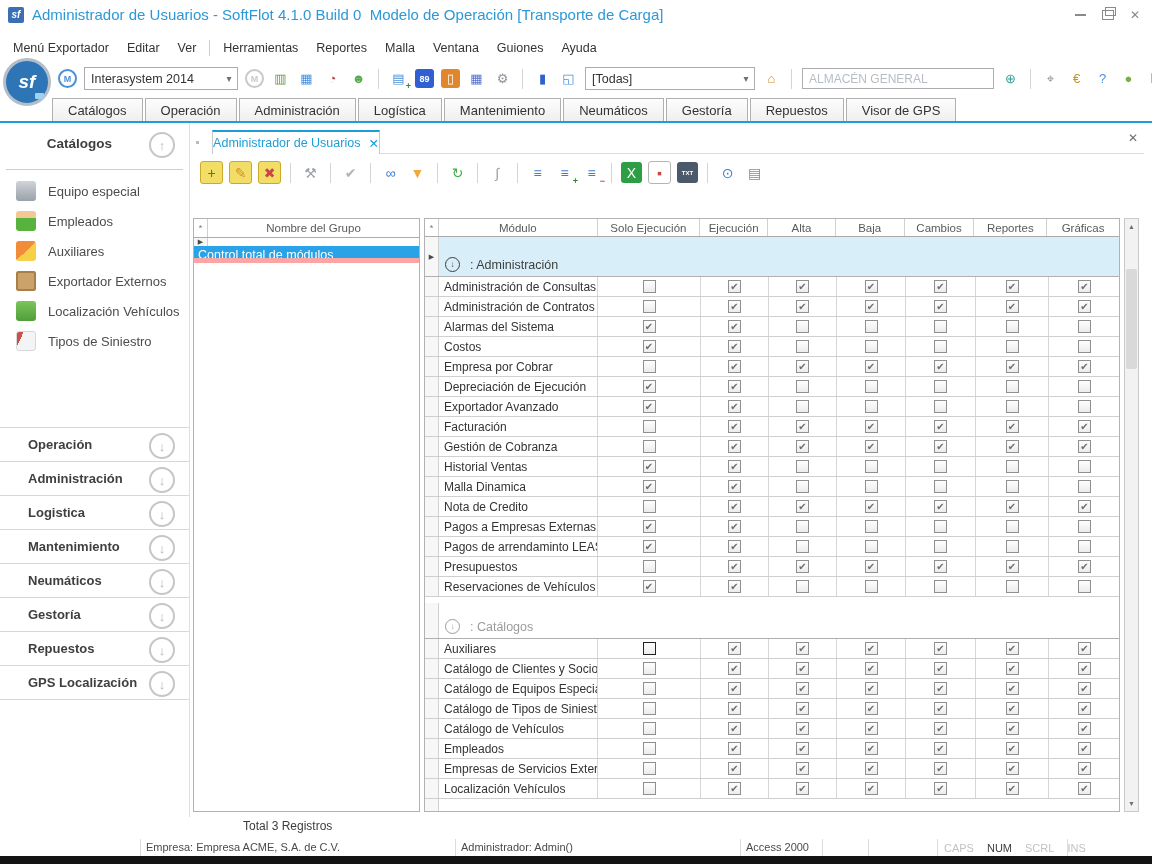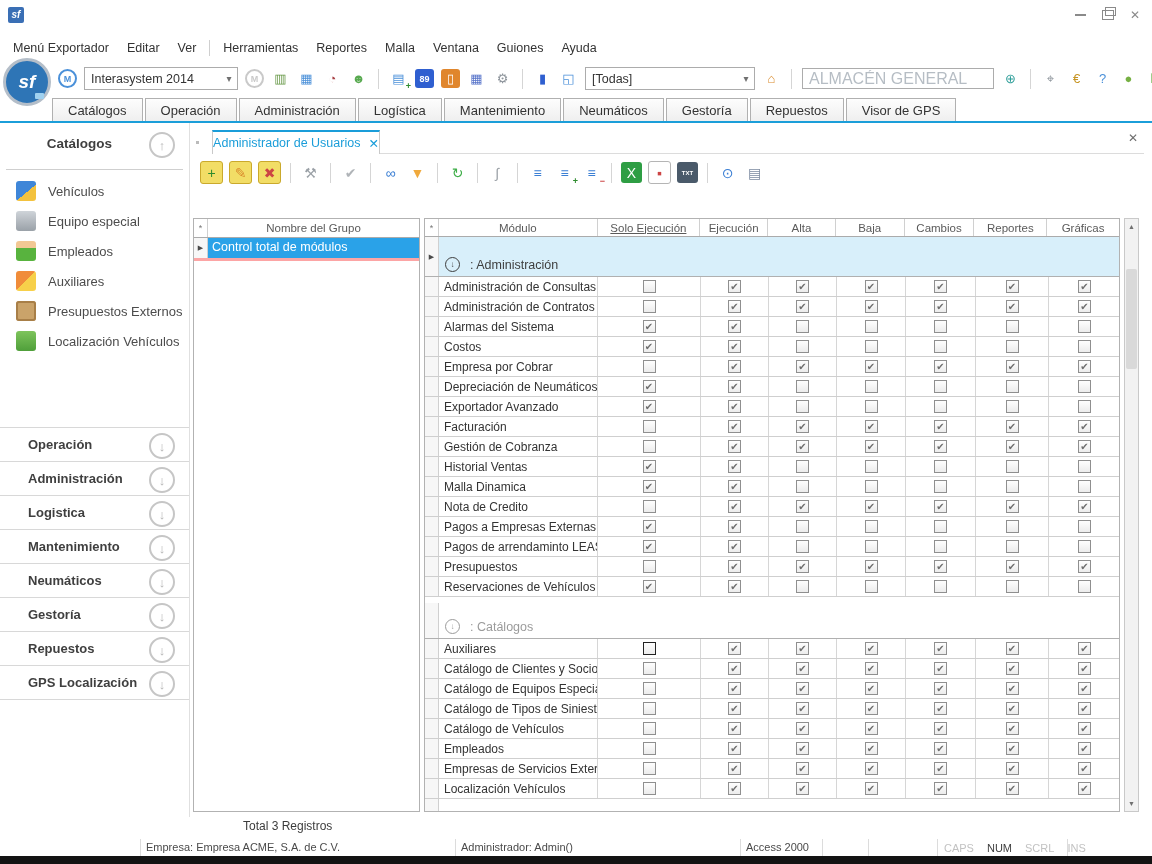--- a/index.html
+++ b/index.html
@@ -31,21 +31,21 @@
   .ti.circle{width:15px;height:15px;border:2px solid currentColor;border-radius:50%;font-size:9px;font-weight:bold;}
   .ti .badge{position:absolute;right:-3px;bottom:-3px;font-size:9px;font-weight:bold;background:transparent;}
   .ti.small-text{font-size:8px;font-weight:bold;letter-spacing:0;}
   .vsep{width:1px;height:20px;background:#d5d5d5;margin:0 3px;flex:none;}
   .combo{height:21px;border:1px solid #acacac;display:inline-flex;align-items:center;background:#fff;flex:none;}
   .combo .combo-text{padding:0 6px;font-size:12.5px;color:#333;flex:1;white-space:nowrap;overflow:hidden;}
   .combo .combo-arrow{width:16px;text-align:center;color:#707070;font-size:10px;}
   #company-combo{width:152px;}
   #todas-combo{width:168px;}
   #warehouse-input{width:178px;height:19px;border:1px solid #acacac;font-family:"Liberation Sans",sans-serif;
-                   font-size:16px;color:#b6bdc4;padding:0 6px;flex:none;}
+                   font-size:12px;color:#b6bdc4;padding:0 6px;flex:none;}
   .icon-group{display:inline-flex;align-items:center;gap:7px;flex:none;}
   
   #module-tabs{position:absolute;top:98px;left:52px;height:23px;display:flex;gap:2px;}
   .mtab{height:23px;padding:0 15px;font-size:13px;color:#333;background:linear-gradient(#fdfdfd,#efefef);
         border:1px solid #b0b0b0;border-bottom:none;display:flex;align-items:center;box-sizing:border-box;}
   #blue-line{position:absolute;top:121px;left:0;right:0;height:2px;background:#1b9ed9;}
   
   #sidebar{position:absolute;top:123px;left:0;width:190px;height:694px;background:#fff;border-right:1px solid #e0e0e0;box-sizing:border-box;}
   #sidebar-header{position:relative;height:46px;}
   #sidebar-title{text-align:center;font-size:13.5px;font-weight:bold;color:#3f3f3f;line-height:42px;padding-right:30px;}
@@ -81,21 +81,21 @@
   #subtabs{position:absolute;left:10px;top:62px;height:29px;display:flex;align-items:flex-end;gap:2px;}
   .subtab{height:23px;padding:0 13px;background:#f0f0f0;border:1px solid #c8c8c8;color:#4c4c4c;font-size:12.5px;
           display:flex;align-items:center;box-sizing:border-box;}
   .subtab.active{height:28px;background:#fff;border-top:2px solid #1a9dd9;border-bottom:none;color:#1a9dd9;}
   
   #grid-wrap{position:absolute;left:3px;top:95px;width:946px;height:594px;}
   #left-grid{position:absolute;left:0;top:0;width:227px;height:594px;border:1px solid #b2b2b2;box-sizing:border-box;background:#fff;}
   .g-header{display:flex;height:18px;border-bottom:1px solid #ababab;background:#fff;}
   .g-header .star-cell{width:14px;border-right:1px solid #d0d0d0;font-size:9px;color:#777;display:flex;align-items:center;justify-content:center;flex:none;box-sizing:border-box;}
   .g-header .hcell{font-size:11.5px;color:#5a5a5a;display:flex;align-items:center;justify-content:center;box-sizing:border-box;}
-  #left-grid-row{display:flex;height:20px;border-bottom:3px solid #fca5a5;}
+  #left-grid-row{display:flex;height:20px;border-bottom:5px solid #fca5a5;flex-direction:column;}
   .ind-cell{width:14px;background:#f7f7f7;border-right:1px solid #d0d0d0;display:flex;align-items:center;justify-content:center;
             font-size:7px;color:#4a4a4a;flex:none;box-sizing:border-box;}
   #left-grid-row .name-cell{flex:1;background:#2aa2e8;color:#fff;font-size:12.5px;line-height:19px;padding-left:4px;white-space:nowrap;overflow:hidden;}
   #right-grid{position:absolute;left:231px;top:0;width:696px;height:594px;border:1px solid #b2b2b2;box-sizing:border-box;background:#fff;overflow:hidden;}
   .prow{display:flex;box-sizing:border-box;}
   .pcell{box-sizing:border-box;border-right:1px solid #d6d6d6;display:flex;align-items:center;justify-content:center;flex:none;}
   .mod-cell{justify-content:flex-start;padding-left:5px;font-size:12px;color:#333;white-space:nowrap;overflow:hidden;}
   .data-row{height:20px;border-bottom:1px solid #cfcfcf;}
   .group-row{border-bottom:1px solid #b0b0b0;}
   .group-content{flex:1;display:flex;align-items:flex-end;padding:0 0 4px 6px;box-sizing:border-box;}
@@ -119,20 +119,21 @@
   .sb-ind.active{color:#3f3f3f;}
   #blackbar{position:absolute;left:0;right:0;top:856px;height:8px;background:#131313;}
 </style>
 </head>
 <body>
 
 <div id="app">
 
   <div id="titlebar">
     <div id="app-icon">sf</div>
+    <div id="title-text">Administrador de Usuarios - SoftFlot 4.1.0 Build 0  Modelo de Operación [Transporte de Carga]</div>
     <div id="win-controls">
       <span id="win-min"></span>
       <span id="win-restore"></span>
       <span id="win-close">✕</span>
     </div>
   </div>
 
   <div id="menubar">
       <span class="menu-item">Menú Exportador</span>
       <span class="menu-item">Editar</span>
@@ -217,42 +218,42 @@
   <div id="blue-line"></div>
 
   <div id="sidebar">
     <div id="sidebar-header">
       <div id="sidebar-title">Catálogos</div>
       <div class="circle-btn">↑</div>
     </div>
     <div id="sidebar-hr"></div>
     <div id="sidebar-items">
         <div class="side-item">
-          <span class="side-icon truck-icon"></span>
-          <span class="side-label">Vehículos</span>
-        </div>
-        <div class="side-item">
           <span class="side-icon tank-icon"></span>
           <span class="side-label">Equipo especial</span>
         </div>
         <div class="side-item">
           <span class="side-icon employee-icon"></span>
           <span class="side-label">Empleados</span>
         </div>
         <div class="side-item">
           <span class="side-icon folders-icon"></span>
           <span class="side-label">Auxiliares</span>
         </div>
         <div class="side-item">
           <span class="side-icon crate-icon"></span>
-          <span class="side-label">Presupuestos Externos</span>
+          <span class="side-label">Exportador Externos</span>
         </div>
         <div class="side-item">
           <span class="side-icon network-icon"></span>
           <span class="side-label">Localización Vehículos</span>
+        </div>
+        <div class="side-item">
+          <span class="side-icon injury-icon"></span>
+          <span class="side-label">Tipos de Siniestro</span>
         </div>
       </div>
     <div id="sidebar-sections">
         <div class="side-section">
           <div class="sec-label">Operación</div>
           <div class="circle-btn">↓</div>
         </div>
         <div class="side-section">
           <div class="sec-label">Administración</div>
           <div class="circle-btn">↓</div>
@@ -328,21 +329,21 @@
         </div>
         <div id="left-grid-row">
           <div class="ind-cell">▶</div>
           <div class="name-cell">Control total de módulos</div>
         </div>
       </div>
       <div id="right-grid">
           <div class="prow g-header">
             <div class="star-cell" style="width: 14px;">*</div>
             <div class="hcell" style="width: 159px; border-right: 1px solid rgb(208, 208, 208);">Módulo</div>
-            <div class="hcell" style="width: 103px; border-right: 1px solid rgb(208, 208, 208); text-decoration: underline;">Solo Ejecución</div>
+            <div class="hcell" style="width: 103px; border-right: 1px solid rgb(208, 208, 208);">Solo Ejecución</div>
             <div class="hcell" style="width: 68px; border-right: 1px solid rgb(208, 208, 208);">Ejecución</div>
             <div class="hcell" style="width: 68px; border-right: 1px solid rgb(208, 208, 208);">Alta</div>
             <div class="hcell" style="width: 69px; border-right: 1px solid rgb(208, 208, 208);">Baja</div>
             <div class="hcell" style="width: 70px; border-right: 1px solid rgb(208, 208, 208);">Cambios</div>
             <div class="hcell" style="width: 73px; border-right: 1px solid rgb(208, 208, 208);">Reportes</div>
             <div class="hcell" style="width: 72px;">Gráficas</div>
           </div>
           <div class="prow group-row" style="height: 40px; background: rgb(216, 239, 250); color: rgb(62, 62, 62);">
             <div class="ind-cell" style="width: 14px;">▶</div>
             <div class="group-content">
@@ -470,21 +471,21 @@
             </div>
             <div class="pcell" style="width: 73px;">
               <span class="cb checked">✔</span>
             </div>
             <div class="pcell" style="width: 72px;">
               <span class="cb checked">✔</span>
             </div>
           </div>
           <div class="prow data-row">
             <div class="ind-cell" style="width: 14px;"></div>
-            <div class="pcell mod-cell" style="width: 159px;">Depreciación de Neumáticos</div>
+            <div class="pcell mod-cell" style="width: 159px;">Depreciación de Ejecución</div>
             <div class="pcell" style="width: 103px;">
               <span class="cb checked">✔</span>
             </div>
             <div class="pcell" style="width: 68px;">
               <span class="cb checked">✔</span>
             </div>
             <div class="pcell" style="width: 68px;">
               <span class="cb"></span>
             </div>
             <div class="pcell" style="width: 69px;">

